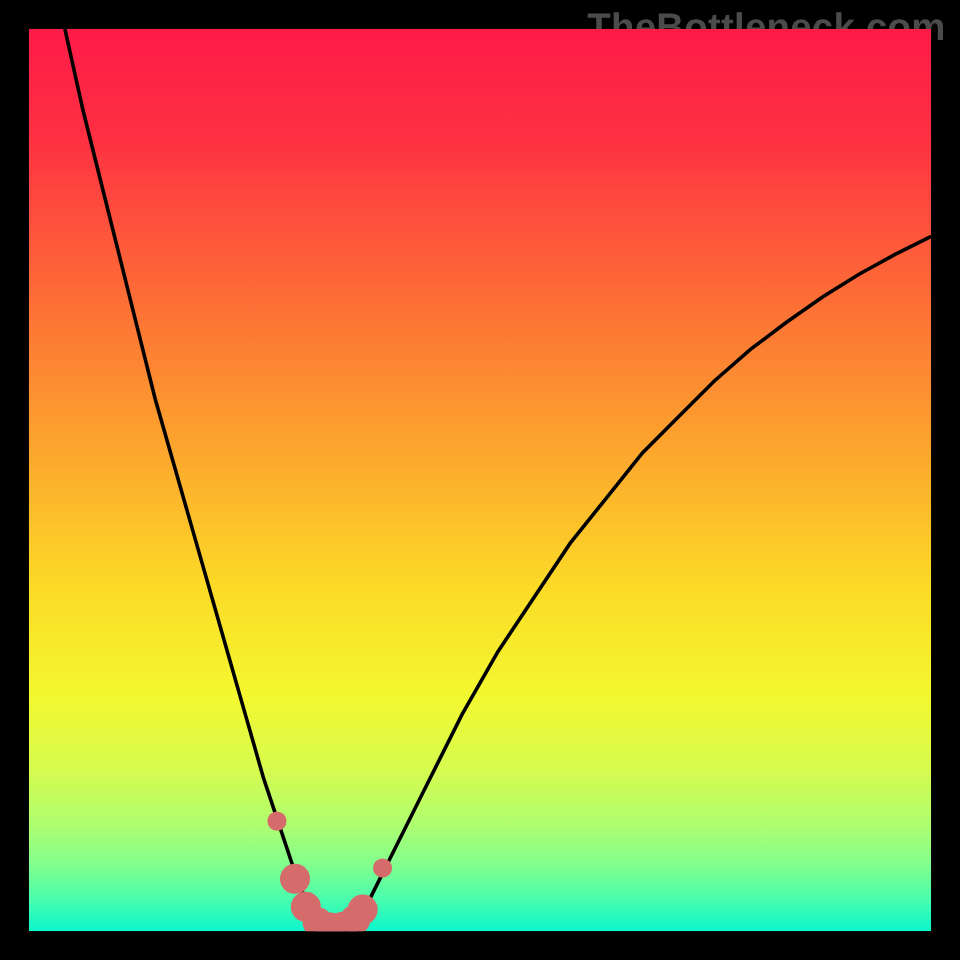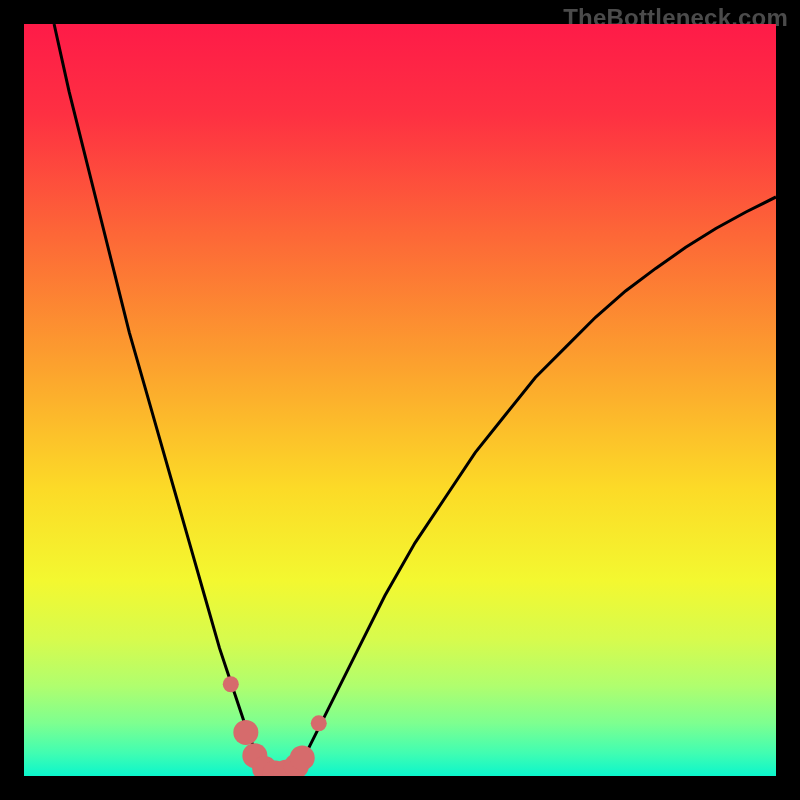--- a/index.html
+++ b/index.html
@@ -22,21 +22,21 @@
     left: 24px;
     top: 24px;
     width: 752px;
     height: 752px;
   }
   .watermark {
     position: absolute;
     top: 4px;
     right: 12px;
     color: #4b4b4b;
-    font-size: 24px;
+    font-size: 32px;
     font-weight: 600;
     letter-spacing: 0.2px;
     font-family: Arial, Helvetica, sans-serif;
   }
   svg { display: block; }
 </style>
 </head>
 <body>
 
 <div class="frame">

